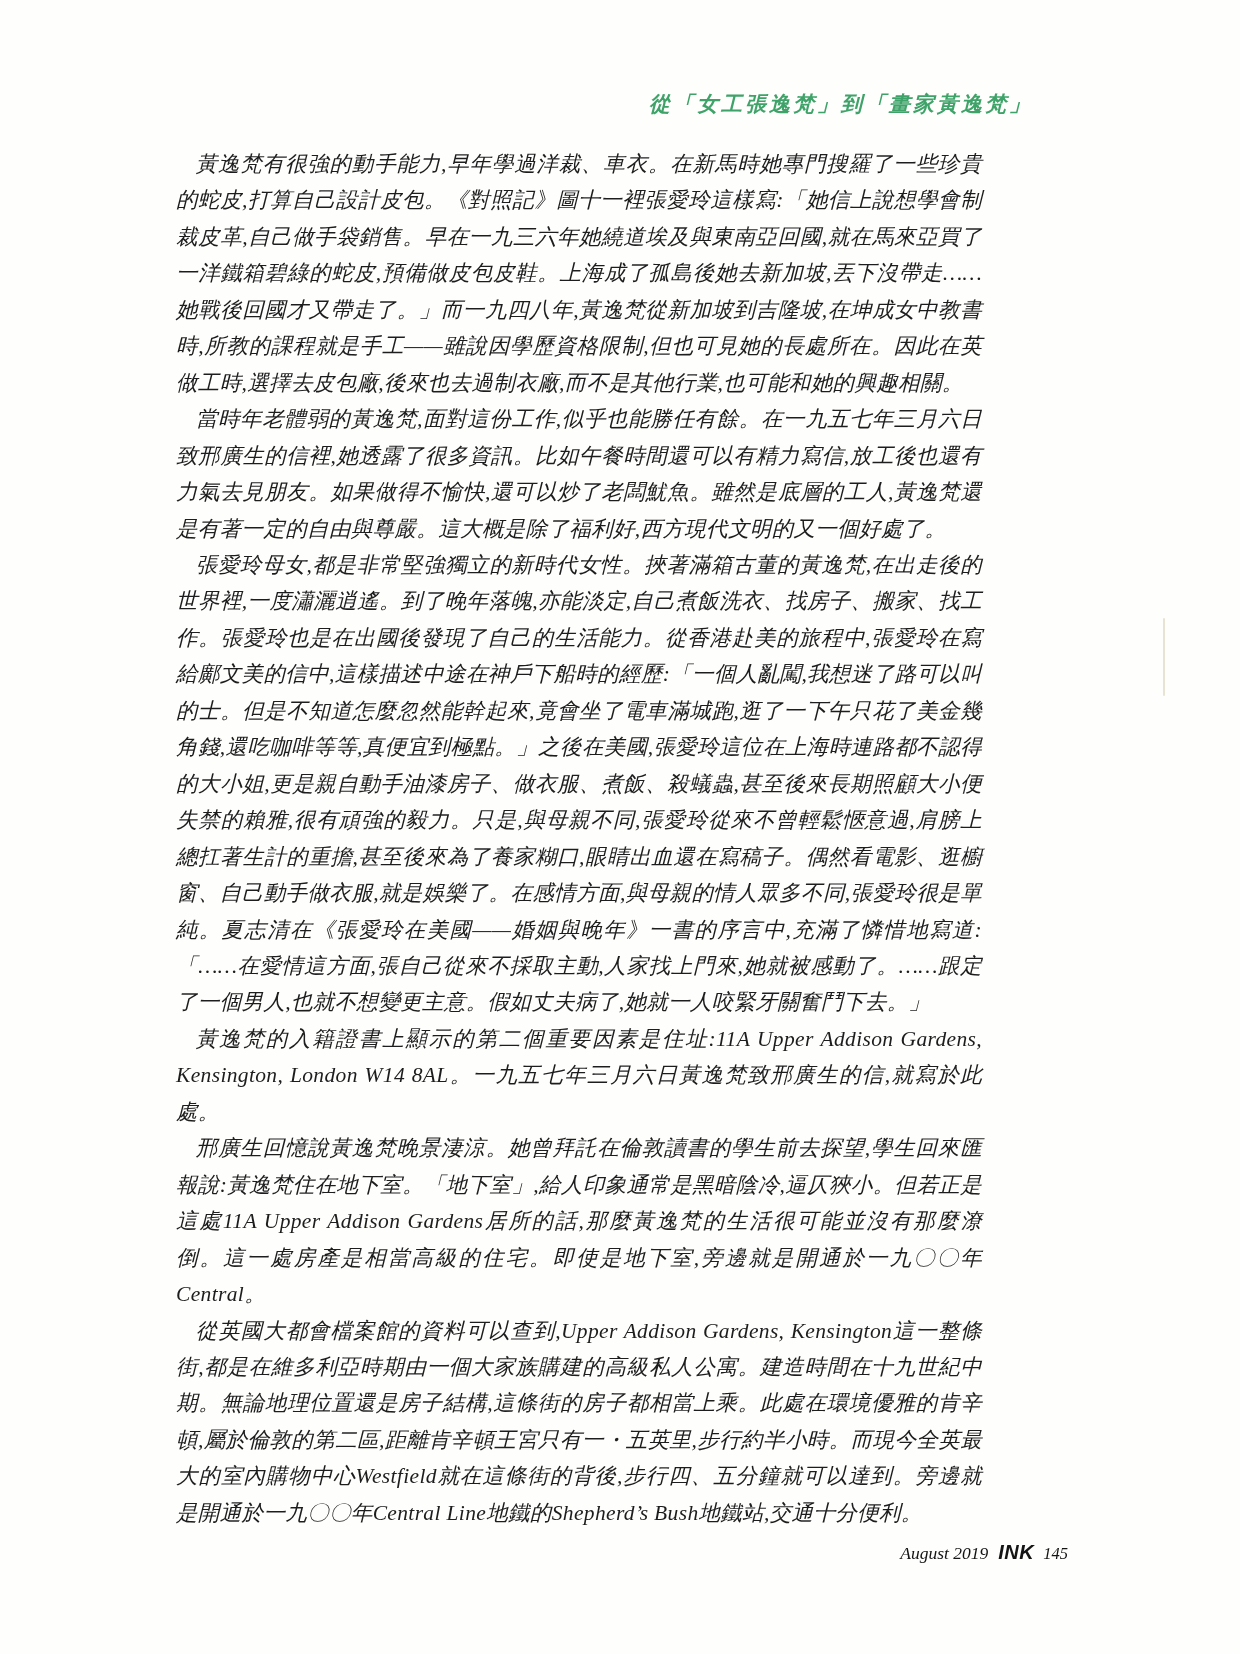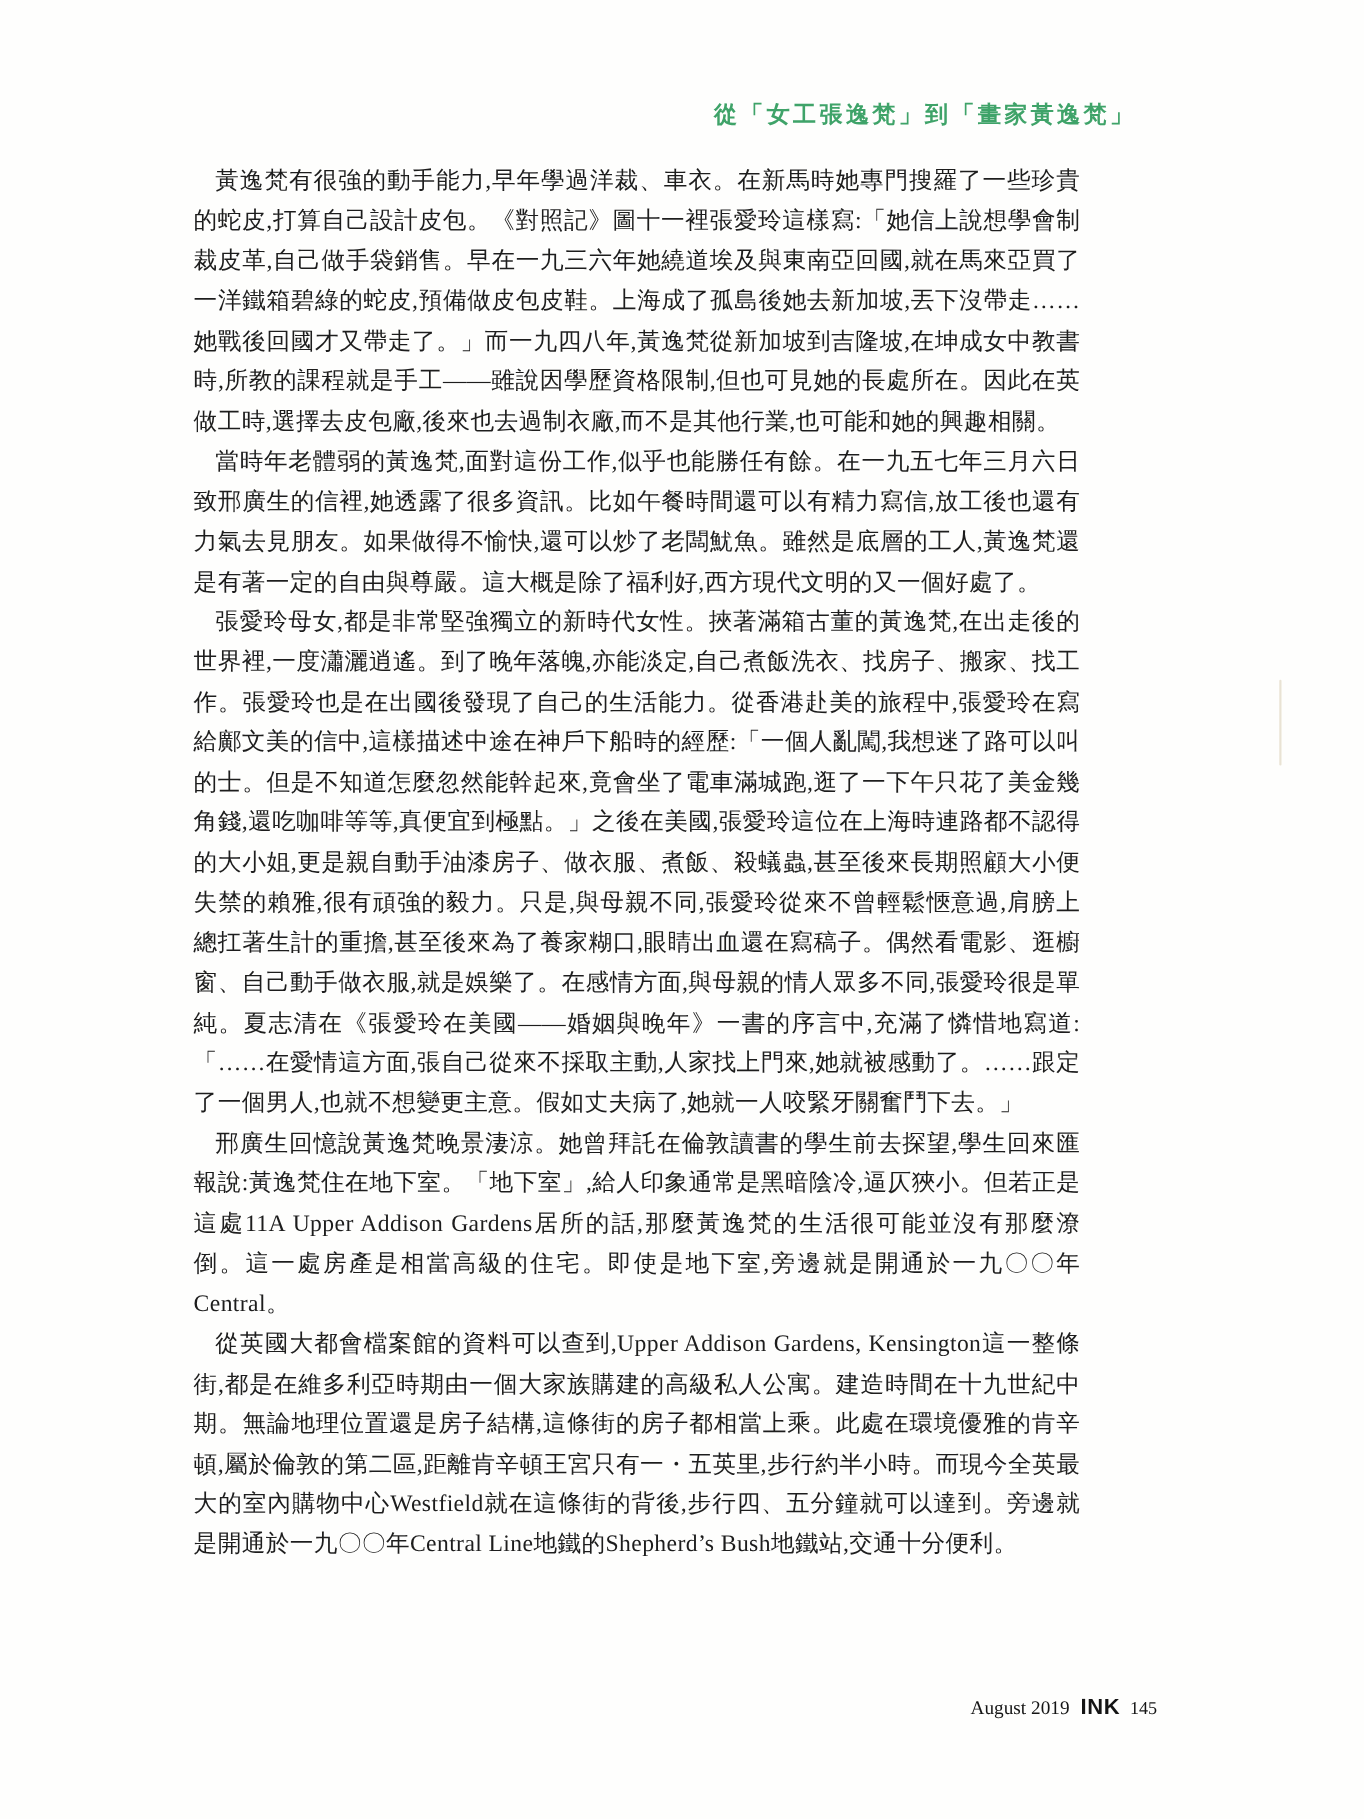--- a/index.html
+++ b/index.html
@@ -8,20 +8,21 @@
     background: #e8e8e8;
   }
   .page {
     position: relative;
     width: 1240px;
     height: 1654px;
     margin: 0 auto;
     background: #fefefd;
     overflow: hidden;
     font-family: "Liberation Serif", "DejaVu Serif", serif;
+    font-style: italic;
   }
   .header-title {
     position: absolute;
     top: 90px;
     right: 207px;
     font-size: 21px;
     font-weight: 600;
     letter-spacing: 3px;
     white-space: nowrap;
   }
@@ -47,21 +48,21 @@
     left: 1163px;
     top: 618px;
     width: 2px;
     height: 78px;
     background: rgba(208, 196, 162, 0.45);
     border-radius: 1px;
   }
   .footer {
     position: absolute;
     top: 1541px;
-    right: 188px;
+    right: 172px;
     white-space: nowrap;
     color: #141414;
   }
   .footer .footer-date,
   .footer .footer-page {
     font-family: "Liberation Serif", "DejaVu Serif", serif;
     font-size: 17.5px;
   }
   .footer .footer-logo {
     font-family: "Liberation Sans", "DejaVu Sans", sans-serif;
@@ -78,20 +79,21 @@
 <body>
 
 <div class="page">
 
   <div class="header-title" style="color: rgb(63, 163, 105);">從「女工張逸梵」到「畫家黃逸梵」</div>
 
   <div class="article">
     <p>黃逸梵有很強的動手能力,早年學過洋裁、車衣。在新馬時她專門搜羅了一些珍貴的蛇皮,打算自己設計皮包。《對照記》圖十一裡張愛玲這樣寫:「她信上說想學會制裁皮革,自己做手袋銷售。早在一九三六年她繞道埃及與東南亞回國,就在馬來亞買了一洋鐵箱碧綠的蛇皮,預備做皮包皮鞋。上海成了孤島後她去新加坡,丟下沒帶走……她戰後回國才又帶走了。」而一九四八年,黃逸梵從新加坡到吉隆坡,在坤成女中教書時,所教的課程就是手工——雖說因學歷資格限制,但也可見她的長處所在。因此在英做工時,選擇去皮包廠,後來也去過制衣廠,而不是其他行業,也可能和她的興趣相關。</p>
     <p>當時年老體弱的黃逸梵,面對這份工作,似乎也能勝任有餘。在一九五七年三月六日致邢廣生的信裡,她透露了很多資訊。比如午餐時間還可以有精力寫信,放工後也還有力氣去見朋友。如果做得不愉快,還可以炒了老闆魷魚。雖然是底層的工人,黃逸梵還是有著一定的自由與尊嚴。這大概是除了福利好,西方現代文明的又一個好處了。</p>
     <p>張愛玲母女,都是非常堅強獨立的新時代女性。挾著滿箱古董的黃逸梵,在出走後的世界裡,一度瀟灑逍遙。到了晚年落魄,亦能淡定,自己煮飯洗衣、找房子、搬家、找工作。張愛玲也是在出國後發現了自己的生活能力。從香港赴美的旅程中,張愛玲在寫給鄺文美的信中,這樣描述中途在神戶下船時的經歷:「一個人亂闖,我想迷了路可以叫的士。但是不知道怎麼忽然能幹起來,竟會坐了電車滿城跑,逛了一下午只花了美金幾角錢,還吃咖啡等等,真便宜到極點。」之後在美國,張愛玲這位在上海時連路都不認得的大小姐,更是親自動手油漆房子、做衣服、煮飯、殺蟻蟲,甚至後來長期照顧大小便失禁的賴雅,很有頑強的毅力。只是,與母親不同,張愛玲從來不曾輕鬆愜意過,肩膀上總扛著生計的重擔,甚至後來為了養家糊口,眼睛出血還在寫稿子。偶然看電影、逛櫥窗、自己動手做衣服,就是娛樂了。在感情方面,與母親的情人眾多不同,張愛玲很是單純。夏志清在《張愛玲在美國——婚姻與晚年》一書的序言中,充滿了憐惜地寫道:「……在愛情這方面,張自己從來不採取主動,人家找上門來,她就被感動了。……跟定了一個男人,也就不想變更主意。假如丈夫病了,她就一人咬緊牙關奮鬥下去。」</p>
+    <p>黃逸梵的入籍證書上顯示的第二個重要因素是住址:11A Upper Addison Gardens, Kensington, London W14 8AL。一九五七年三月六日黃逸梵致邢廣生的信,就寫於此處。</p>
     <p>邢廣生回憶說黃逸梵晚景淒涼。她曾拜託在倫敦讀書的學生前去探望,學生回來匯報說:黃逸梵住在地下室。「地下室」,給人印象通常是黑暗陰冷,逼仄狹小。但若正是這處11A Upper Addison Gardens居所的話,那麼黃逸梵的生活很可能並沒有那麼潦倒。這一處房產是相當高級的住宅。即使是地下室,旁邊就是開通於一九〇〇年Central。</p>
     <p>從英國大都會檔案館的資料可以查到,Upper Addison Gardens, Kensington這一整條街,都是在維多利亞時期由一個大家族購建的高級私人公寓。建造時間在十九世紀中期。無論地理位置還是房子結構,這條街的房子都相當上乘。此處在環境優雅的肯辛頓,屬於倫敦的第二區,距離肯辛頓王宮只有一・五英里,步行約半小時。而現今全英最大的室內購物中心Westfield就在這條街的背後,步行四、五分鐘就可以達到。旁邊就是開通於一九〇〇年Central Line地鐵的Shepherd’s Bush地鐵站,交通十分便利。</p>
   </div>
 
   <div class="scan-artifact"></div>
 
   <div class="footer">
     <span class="footer-date">August 2019</span>
     <span class="footer-logo">INK</span>
     <span class="footer-page">145</span>

